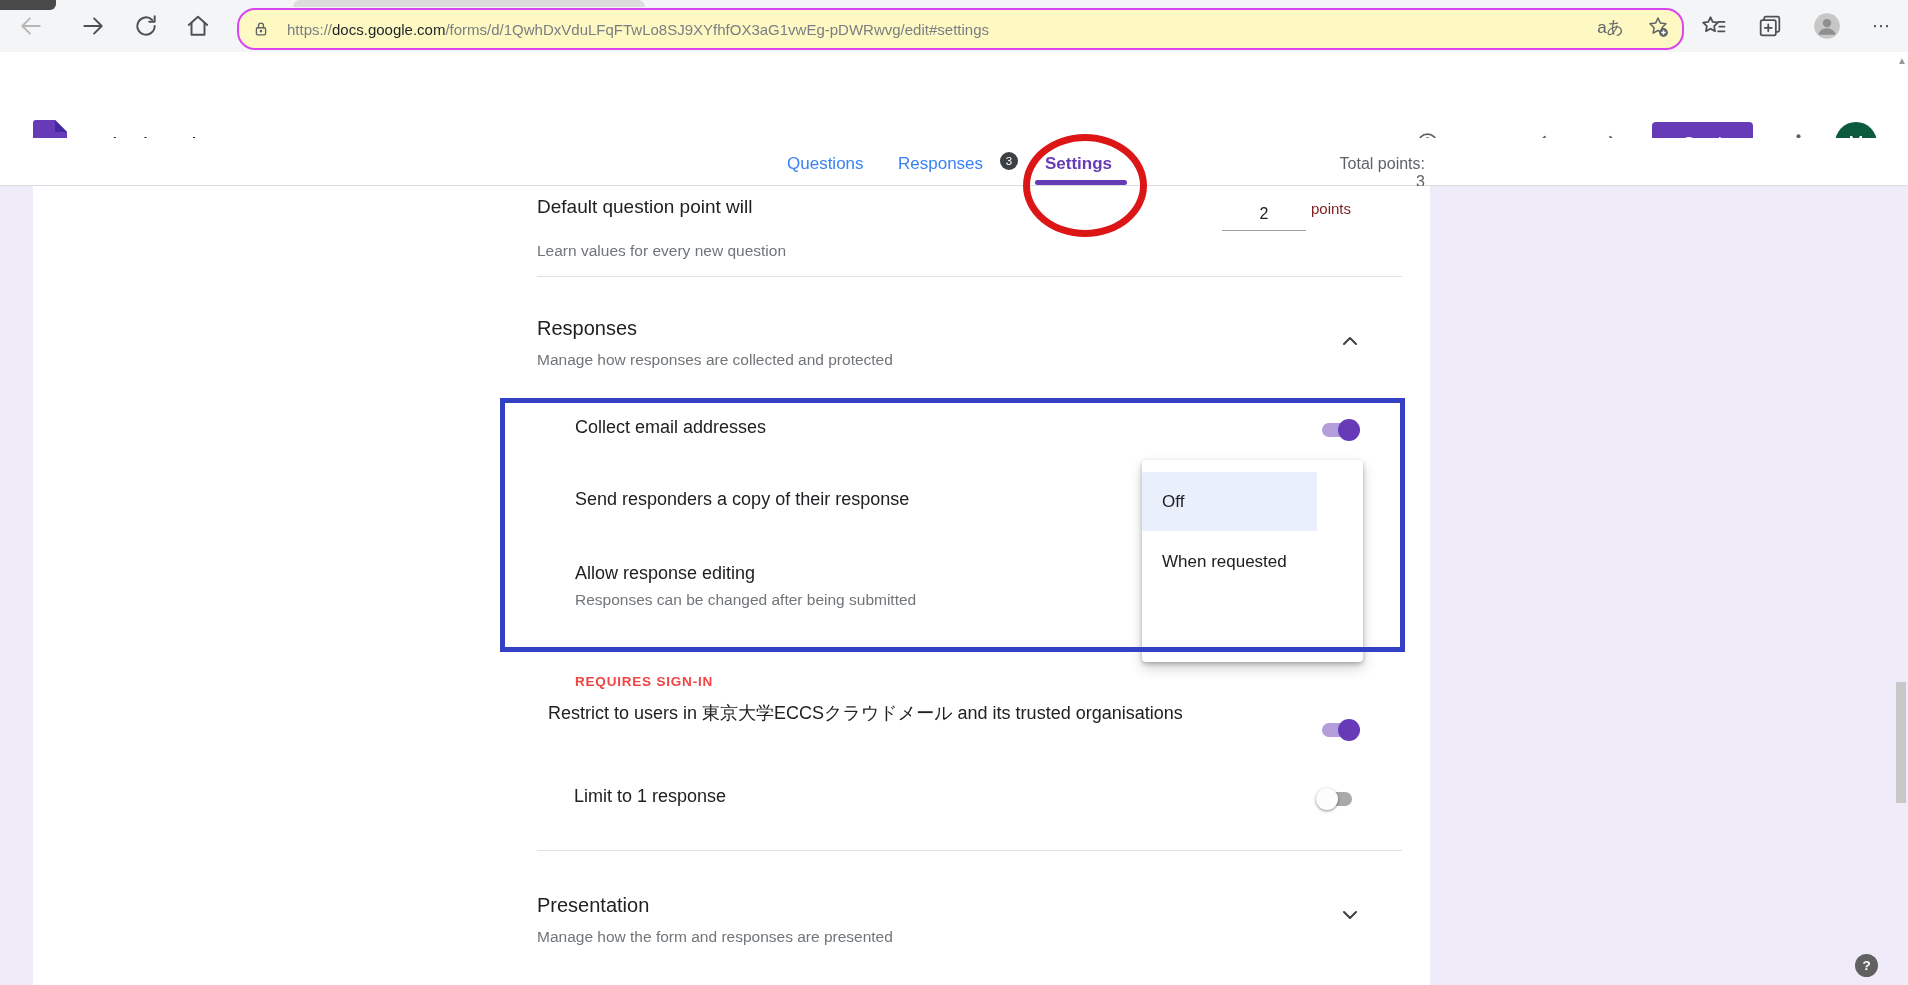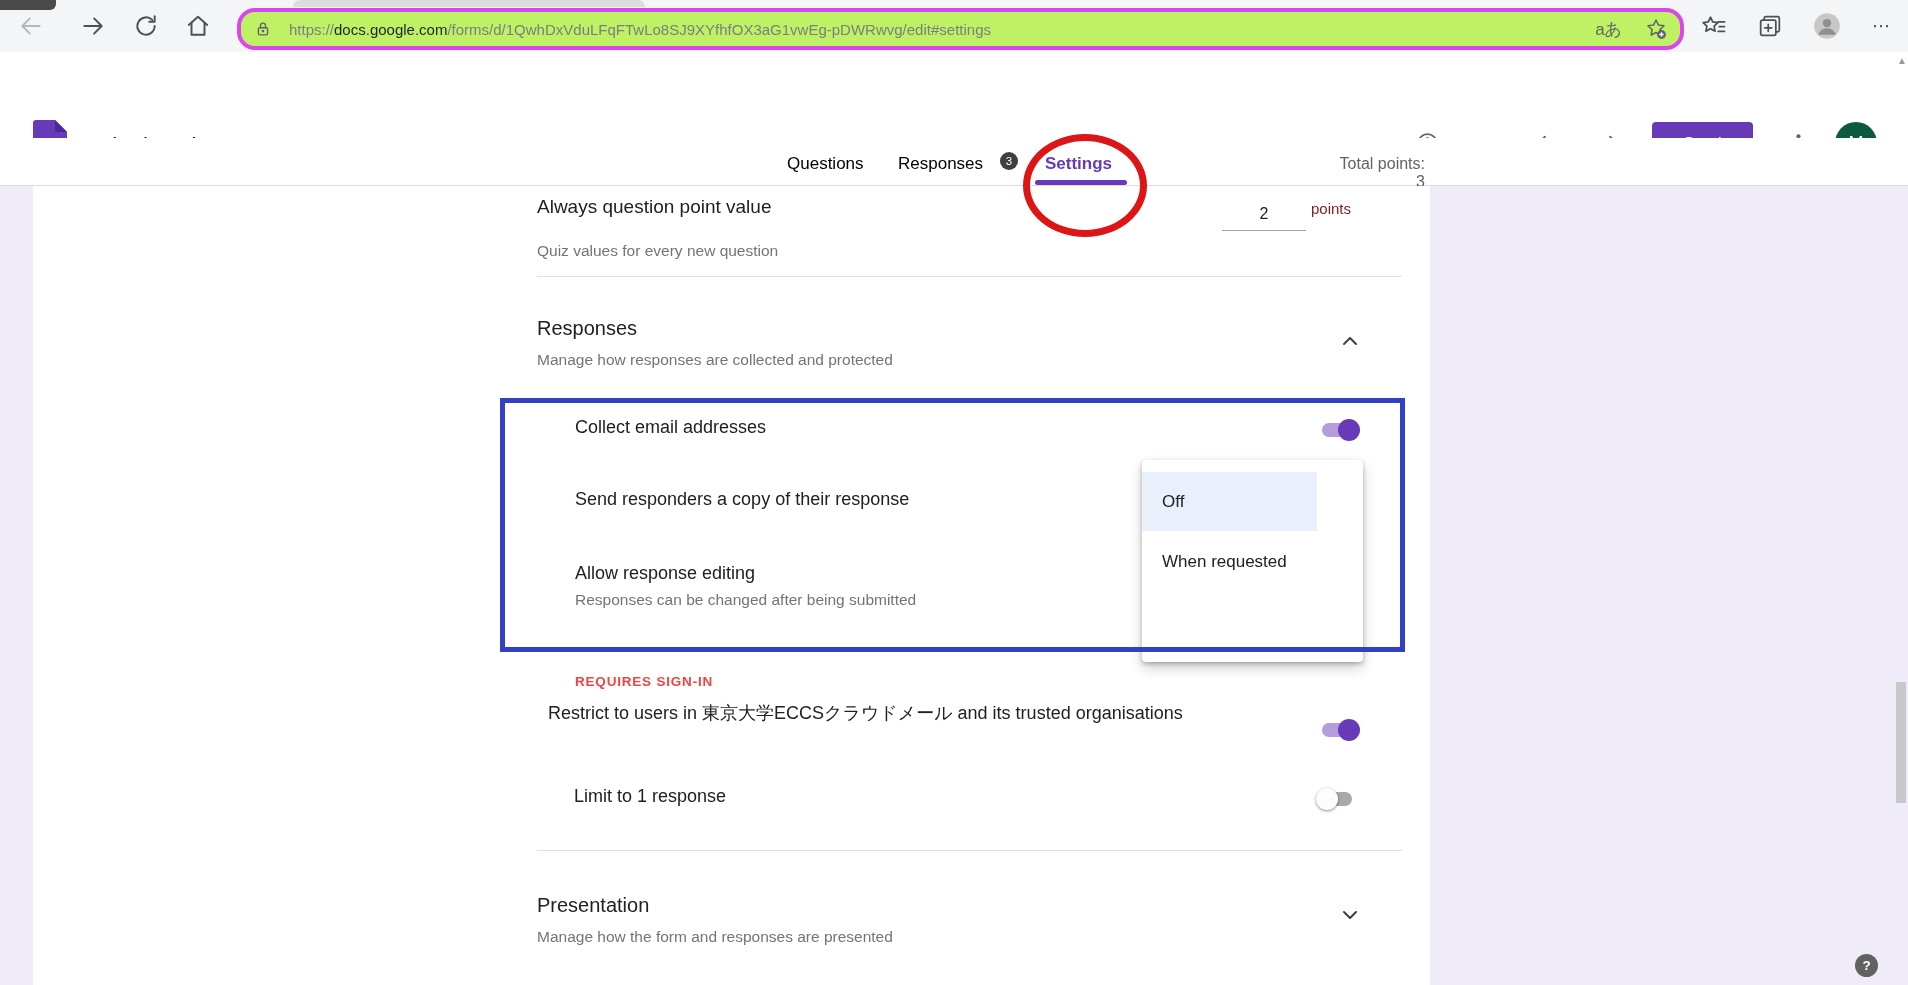--- a/index.html
+++ b/index.html
@@ -10,21 +10,21 @@
   
   .browser-bar{left:0;top:0;width:1908px;height:52px;background:#f4f5f6;border-bottom:1px solid #dcdcdc;}
   .tab-nub{left:0;top:0;width:56px;height:10px;background:#4a4a4a;border-radius:0 0 6px 0;}
   .tab-ghost{left:293px;top:0;width:352px;height:7px;background:#dcdcdc;border-radius:8px 8px 0 0;}
   .nav-ico{top:13px;width:26px;height:26px;color:#4d5156;}
   .nav-ico svg{width:26px;height:26px;}
   .ico-back{left:18px;color:#b7b7b7;}
   .ico-forward{left:80px;}
   .ico-refresh{left:133px;}
   .ico-home{left:185px;}
-  .url-pill{left:237px;top:8px;width:1447px;height:42px;background:#bef264;border:4px solid #d946ef;
+  .url-pill{left:237px;top:8px;width:1447px;height:42px;background:#fef9c3;border:2px solid #d946ef;
     border-radius:18px;box-sizing:border-box;display:flex;align-items:center;}
   .lock-ico{margin-left:12px;width:20px;height:20px;color:#5f6368;flex:none;}
   .lock-ico svg{width:20px;height:20px;}
   .url-text{margin-left:16px;font-size:15px;color:#7a7e83;white-space:nowrap;overflow:hidden;}
   .url-text .host{color:#1f2328;}
   .pill-right{position:absolute;right:12px;top:0;height:34px;display:flex;align-items:center;gap:22px;color:#5f6368;}
   .translate-lbl{font-size:17px;color:#5f6368;}
   .bar-ico{top:12px;width:28px;height:28px;color:#4d5156;}
   .bar-ico svg{width:28px;height:28px;}
   .ico-favbar{left:1700px;}
@@ -49,21 +49,21 @@
   .ico-redo{left:1595px;}
   .send-btn{left:1652px;top:70px;width:101px;height:42px;background:#673ab7;border-radius:4px;
     color:#fff;font-size:16.5px;display:flex;align-items:center;justify-content:center;cursor:pointer;}
   .ico-kebab{left:1786px;top:79px;width:25px;height:25px;color:#5f6368;}
   .ico-kebab svg{width:25px;height:25px;}
   .avatar{left:1835px;top:70px;width:42px;height:42px;border-radius:50%;background:#0c5a3e;color:#fff;
     font-size:18px;display:flex;align-items:center;justify-content:center;}
 
   
   .tab-bar{left:0;top:138px;width:1908px;height:48px;background:#fff;border-bottom:1px solid #dadce0;box-sizing:border-box;}
-  .tab{top:154px;font-size:17px;color:#000000;cursor:pointer;}
+  .tab{top:154px;font-size:17px;color:#3b82f6;cursor:pointer;}
   .tab-questions{left:787px;}
   .tab-responses{left:898px;}
   .resp-badge{left:1000px;top:152px;width:18px;height:18px;border-radius:50%;background:#3c4043;color:#fff;
     font-size:11.5px;display:flex;align-items:center;justify-content:center;}
   .tab-settings{left:1045px;color:#673ab7;font-weight:bold;}
   .settings-underline{left:1035px;top:180px;width:92px;height:5px;border-radius:3px;background:#673ab7;}
   .total-points{top:155px;left:1330px;width:95px;font-size:16px;color:#5f6368;text-align:right;}
 
   
   .content-bg{left:0;top:186px;width:1908px;height:799px;background:#f0ebf8;}
@@ -282,22 +282,22 @@
   <div class="abs tab tab-questions">Questions</div>
   <div class="abs tab tab-responses">Responses</div>
   <div class="abs resp-badge">3</div>
   <div class="abs tab tab-settings">Settings</div>
   <div class="abs settings-underline"></div>
   <div class="abs total-points">Total points: 3</div>
 
   <div class="abs content-bg"></div>
   <div class="abs card"></div>
 
-  <div class="abs dq-title">Always question point value</div>
-  <div class="abs row-sub dq-sub">Quiz values for every new question</div>
+  <div class="abs dq-title">Default question point will</div>
+  <div class="abs row-sub dq-sub">Learn values for every new question</div>
   <input class="abs points-input" value="2" style="">
   <div class="abs points-unit">points</div>
   <div class="abs divider divider-1"></div>
 
   <div class="abs sec-title resp-title">Responses</div>
   <div class="abs row-sub resp-sub">Manage how responses are collected and protected</div>
   <div class="abs chev chev-resp">
     <svg viewBox="0 0 24 24" fill="none" stroke="currentColor" stroke-width="2" stroke-linecap="round" stroke-linejoin="round">
         <path d="M6 15l6-6 6 6"></path>
       </svg>

